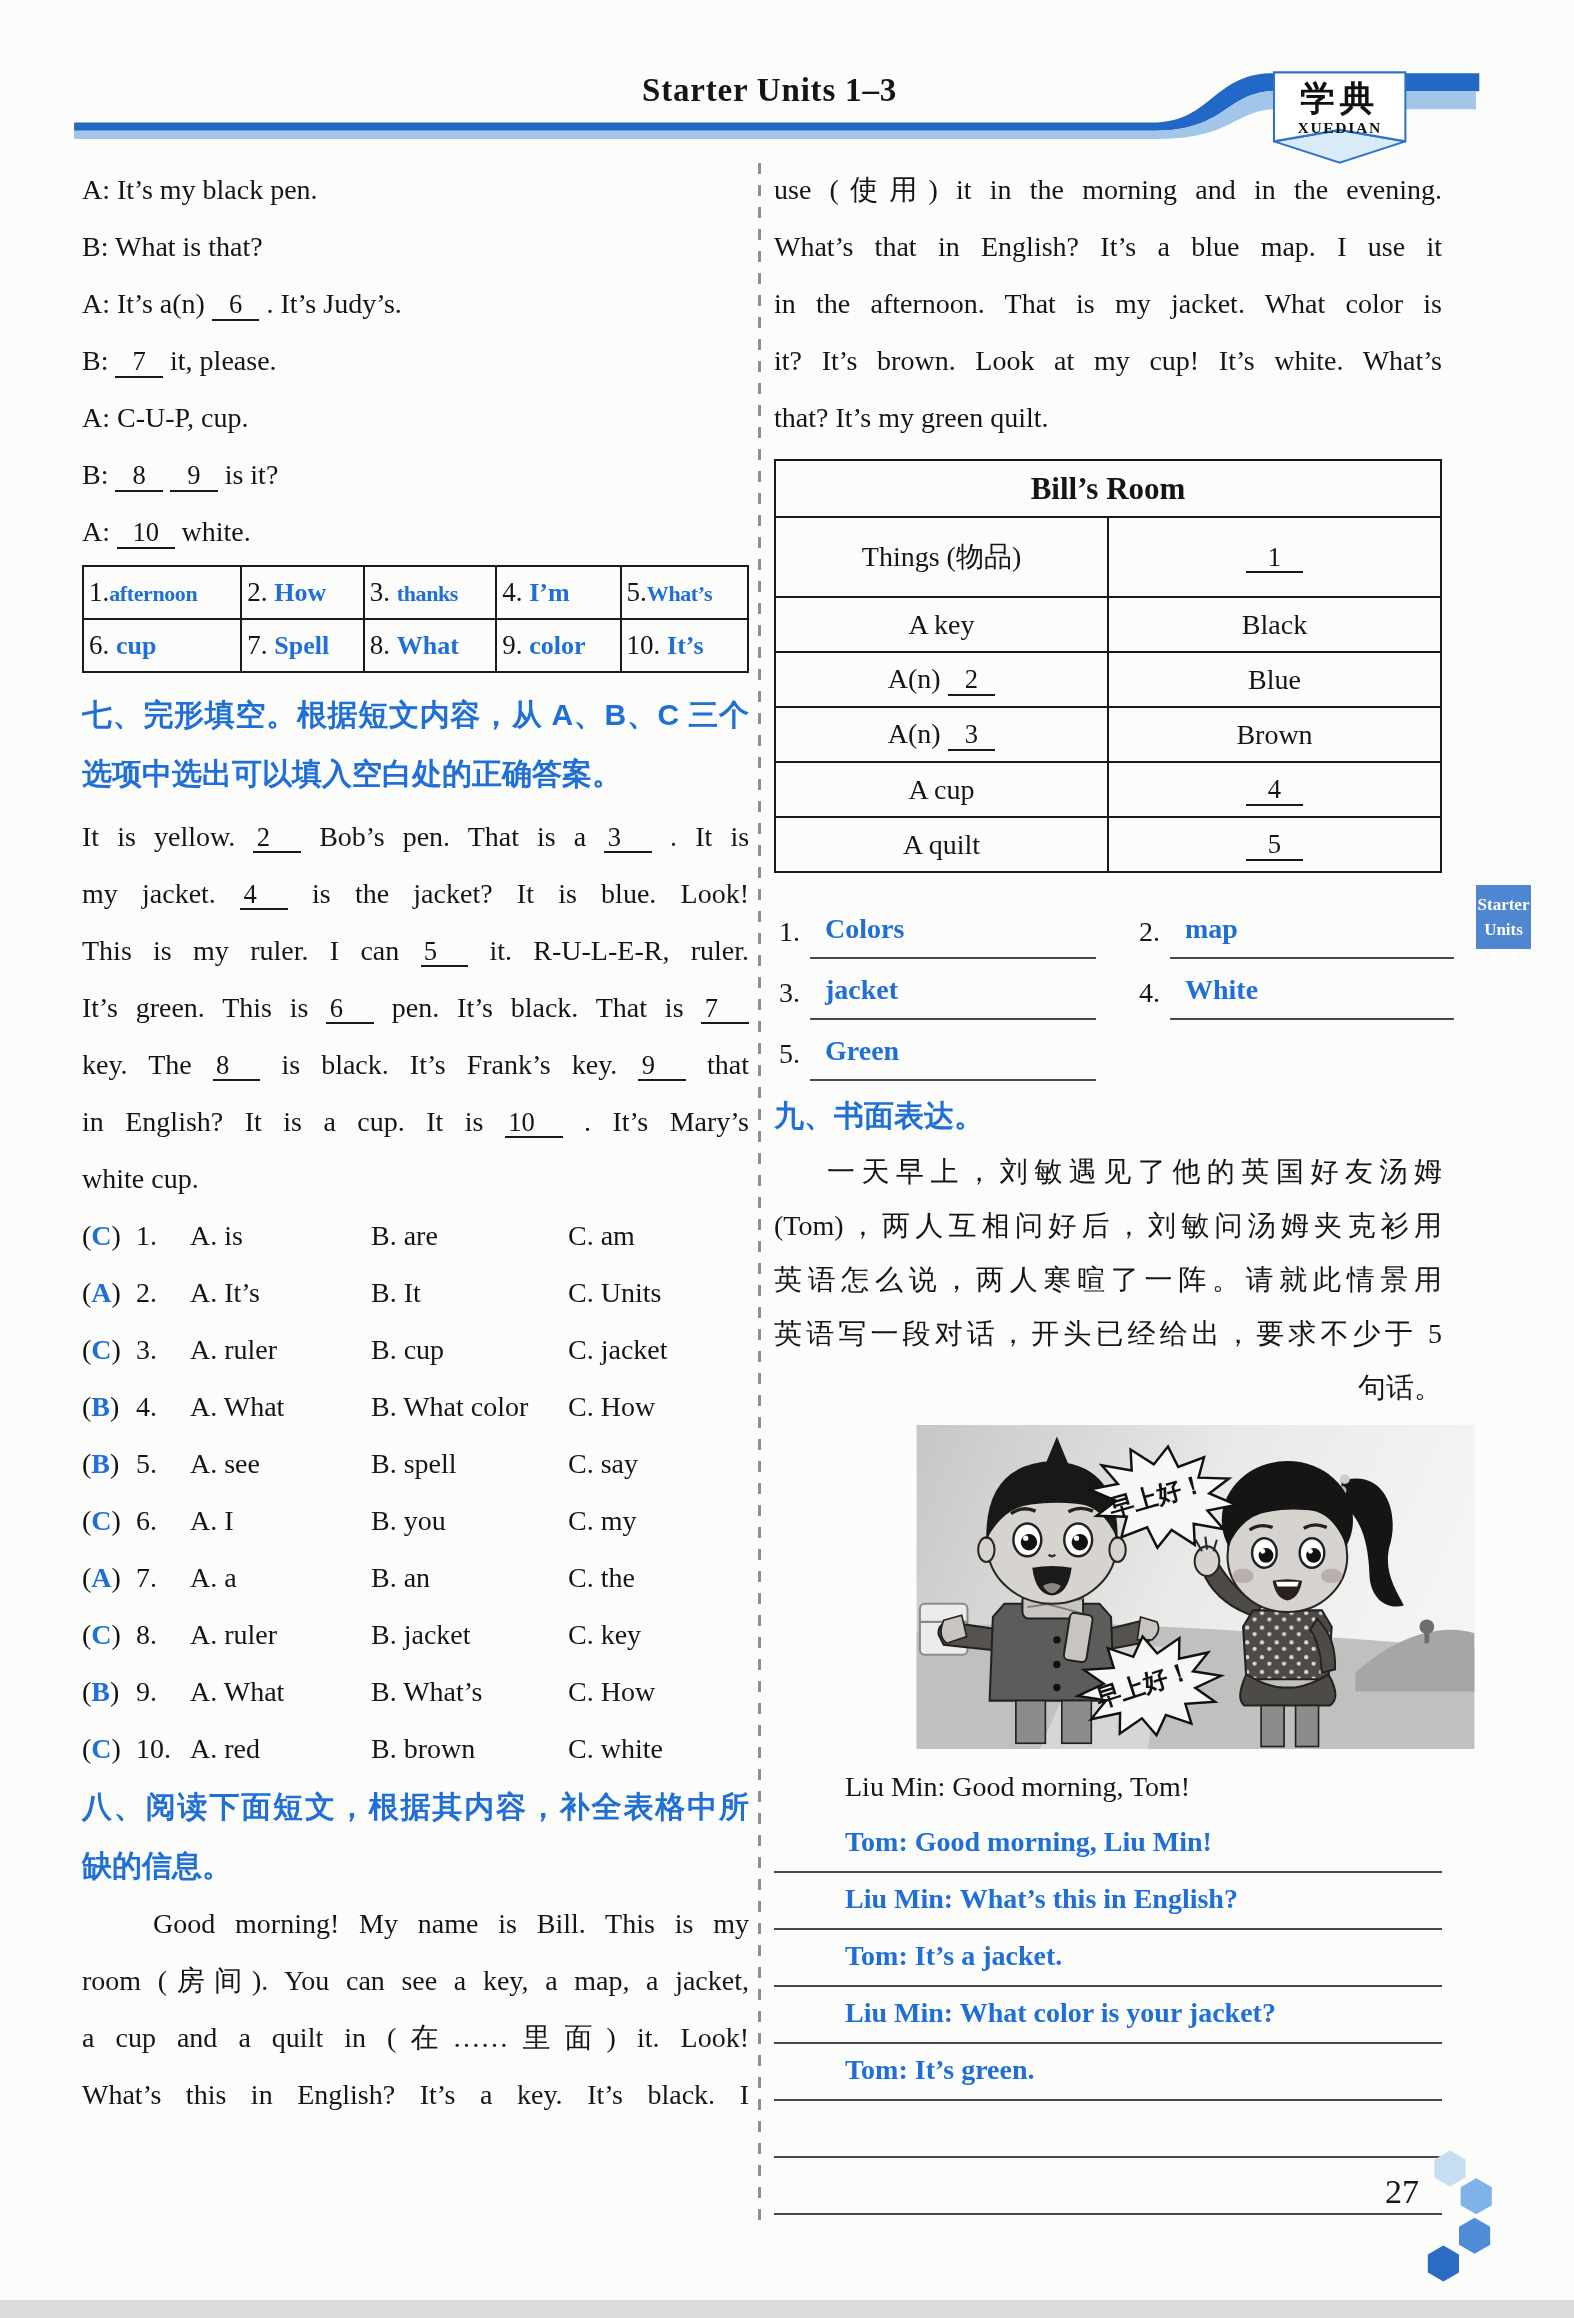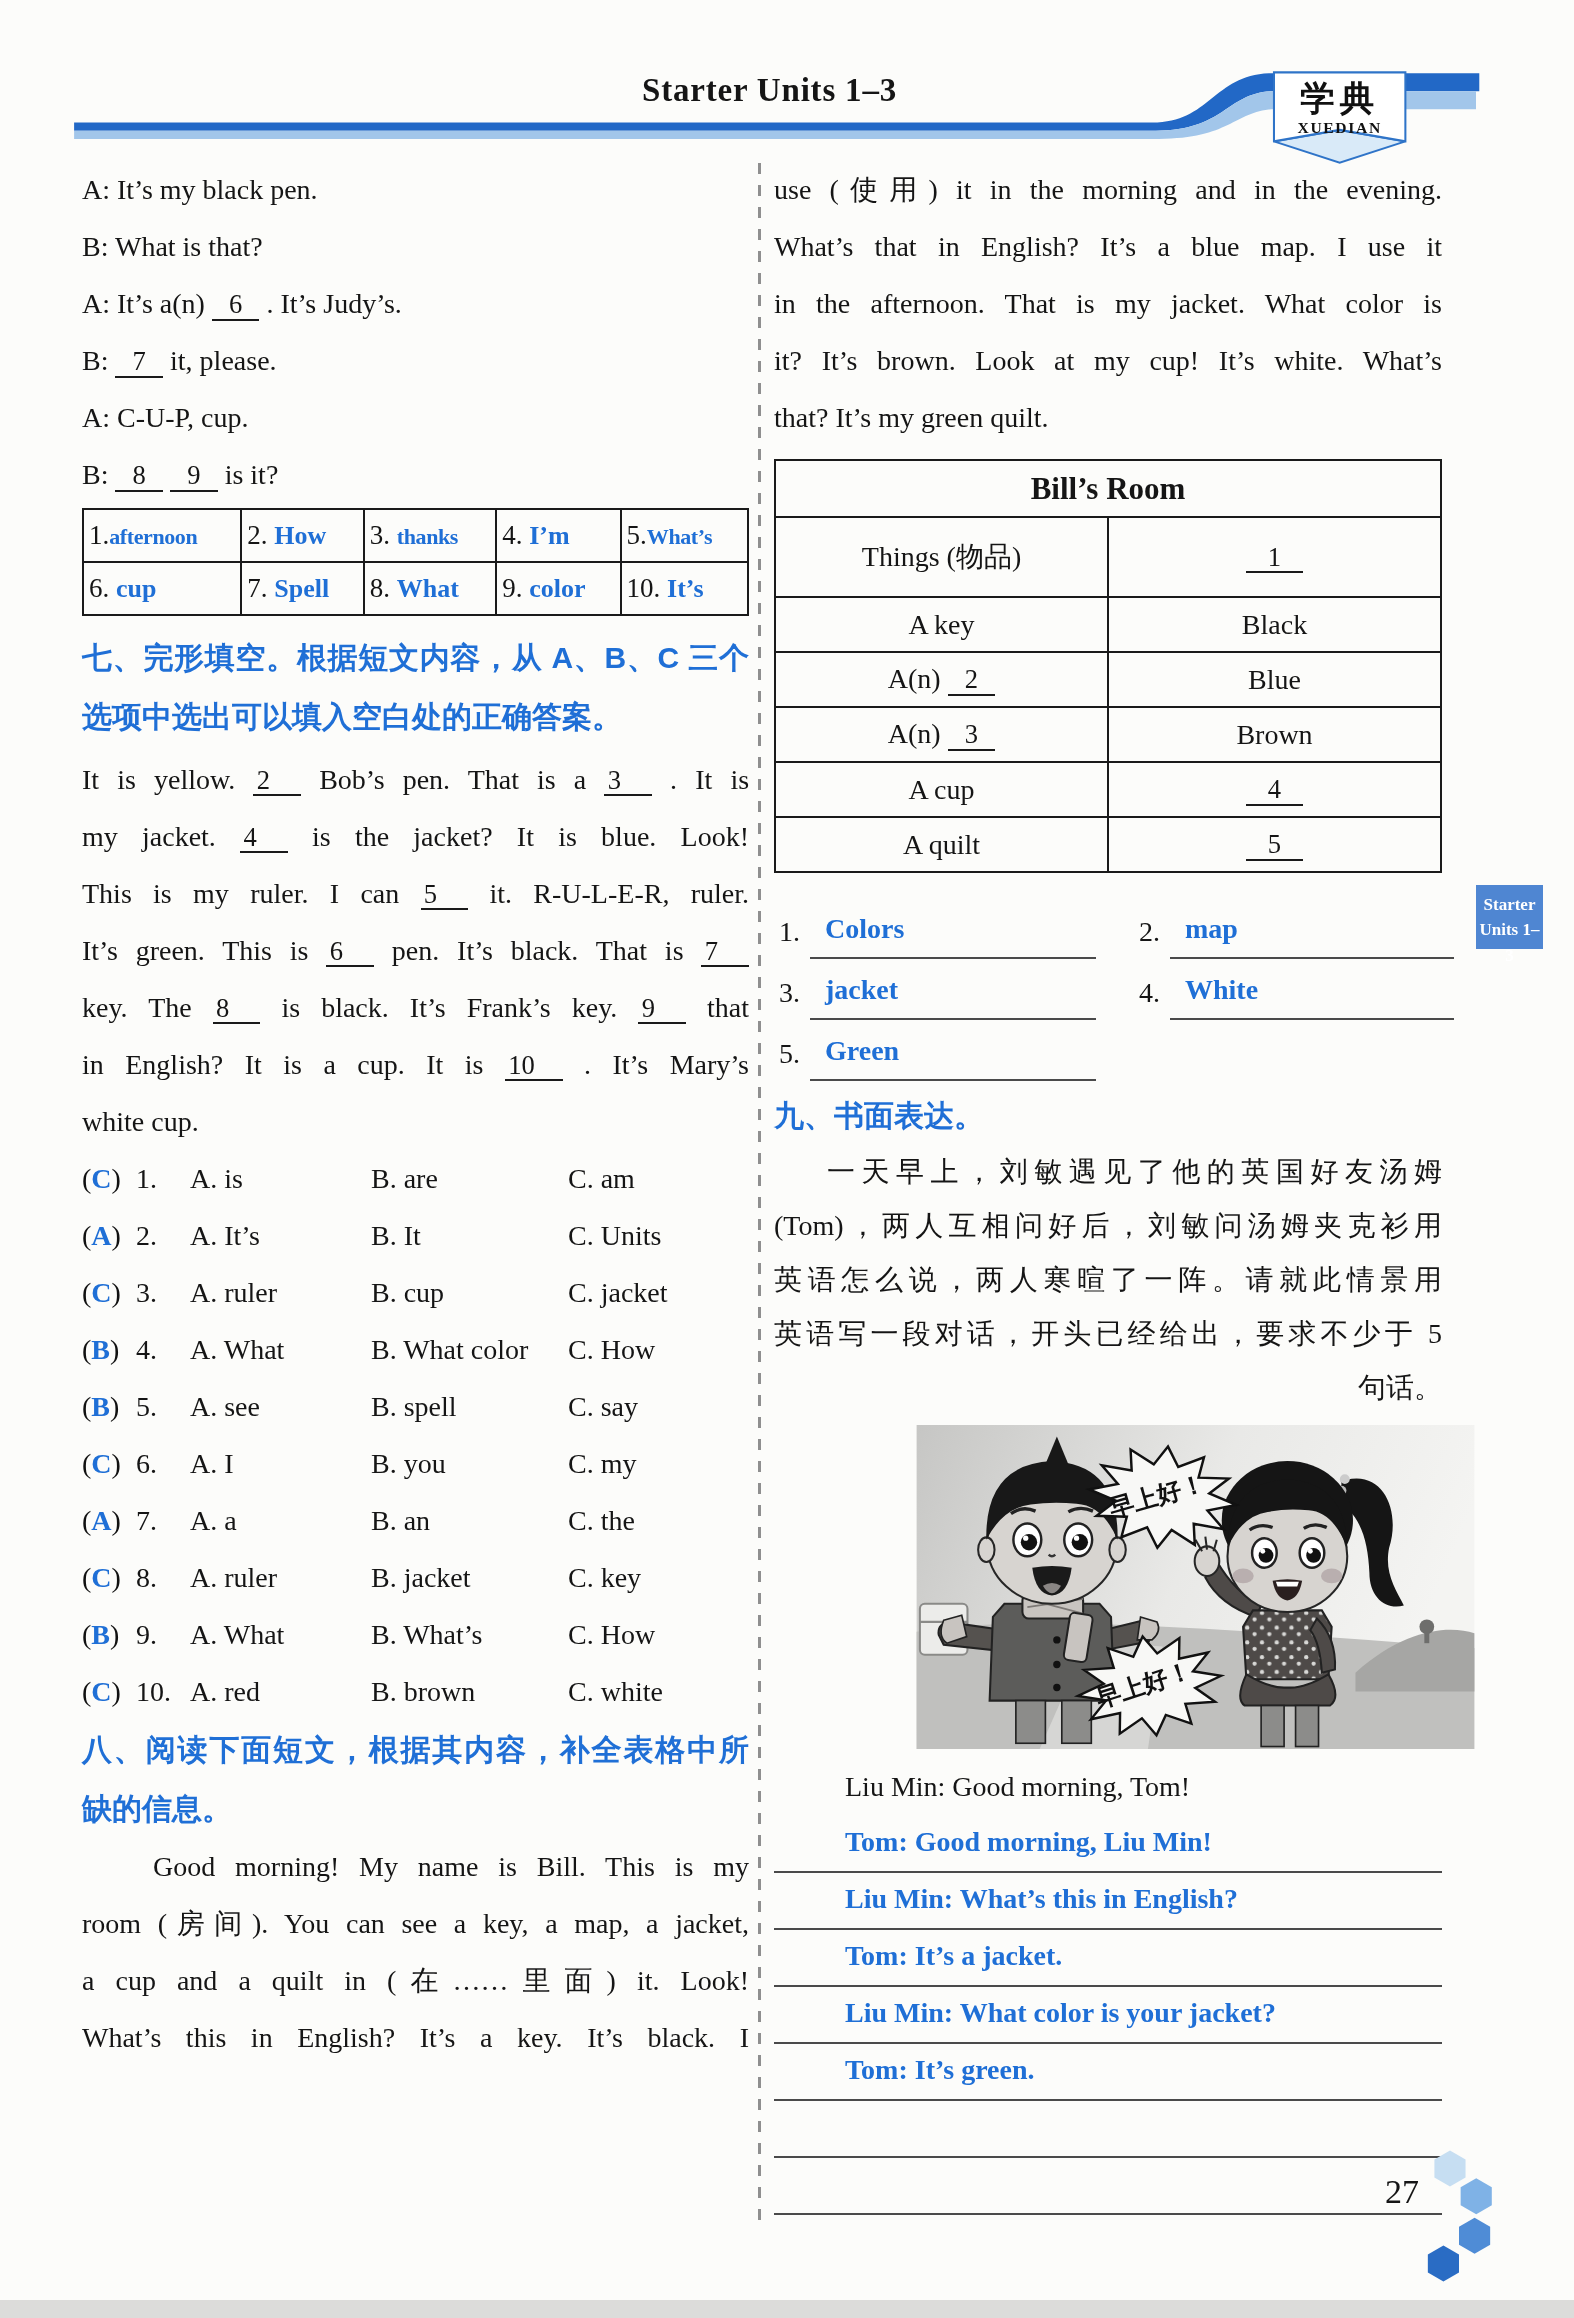--- a/index.html
+++ b/index.html
@@ -58,21 +58,21 @@
   .aline.c2{ left:396px; width:269px; }
   .para9 .line{ height:54px; line-height:54px;text-align:right; }
   .para9 .line.ind{ text-indent:53px; }
   #figure{ position:relative; margin:10px 0 0 142px; width:559px; height:324px; }
   .dblock{ margin-top:11.5px; }
   .dline{ height:55px; line-height:52px; padding-left:71px; white-space:nowrap; }
   .dline.ul{ border-bottom:2.1px solid #4a4a4a; }
   
   #divider{ position:absolute; left:758px; top:163px; width:2.5px; height:2057px;
     background:repeating-linear-gradient(#8f8f8f 0 11.5px, transparent 11.5px 22px); }
-  #side-tab{ position:absolute; left:1476px; top:885px; width:67px; height:64px;
+  #side-tab{ position:absolute; left:1476px; top:885px; width:55px; height:64px;
     background:#4f86d2; color:#fff; text-align:center; font-weight:bold;
     font-size:17px; line-height:1.5; padding-top:6.6px; box-sizing:border-box; }
   #pagenum{ position:absolute; left:1385px; top:2173px; font-size:34px; }
   #hexes{ position:absolute; left:1418px; top:2142px; }
   #bottomstrip{ position:absolute; left:0; top:2300px; width:100%; height:19px;
     background:#dcdcda; }
 </style>
 </head>
 <body>
 
@@ -106,20 +106,25 @@
         <span>B:</span>
         <span class="blank">7</span>
         <span>it, please.</span>
       </div>
       <div class="line">A: C-U-P, cup.</div>
       <div class="line">
         <span>B:</span>
         <span class="blank">8</span>
         <span class="blank">9</span>
         <span>is it?</span>
+      </div>
+      <div class="line">
+        <span>A:</span>
+        <span class="blank w">10</span>
+        <span>white.</span>
       </div>
     </div>
 
     <table id="anskey">
       <tbody>
           <tr>
         <td class="sm"><span>1.</span><span class="blue kv">afternoon</span></td>
         <td><span>2.</span> <span class="blue kv">How</span></td>
         <td class="sm"><span>3.</span> <span class="blue kv">thanks</span></td>
         <td><span>4.</span> <span class="blue kv">I’m</span></td>

